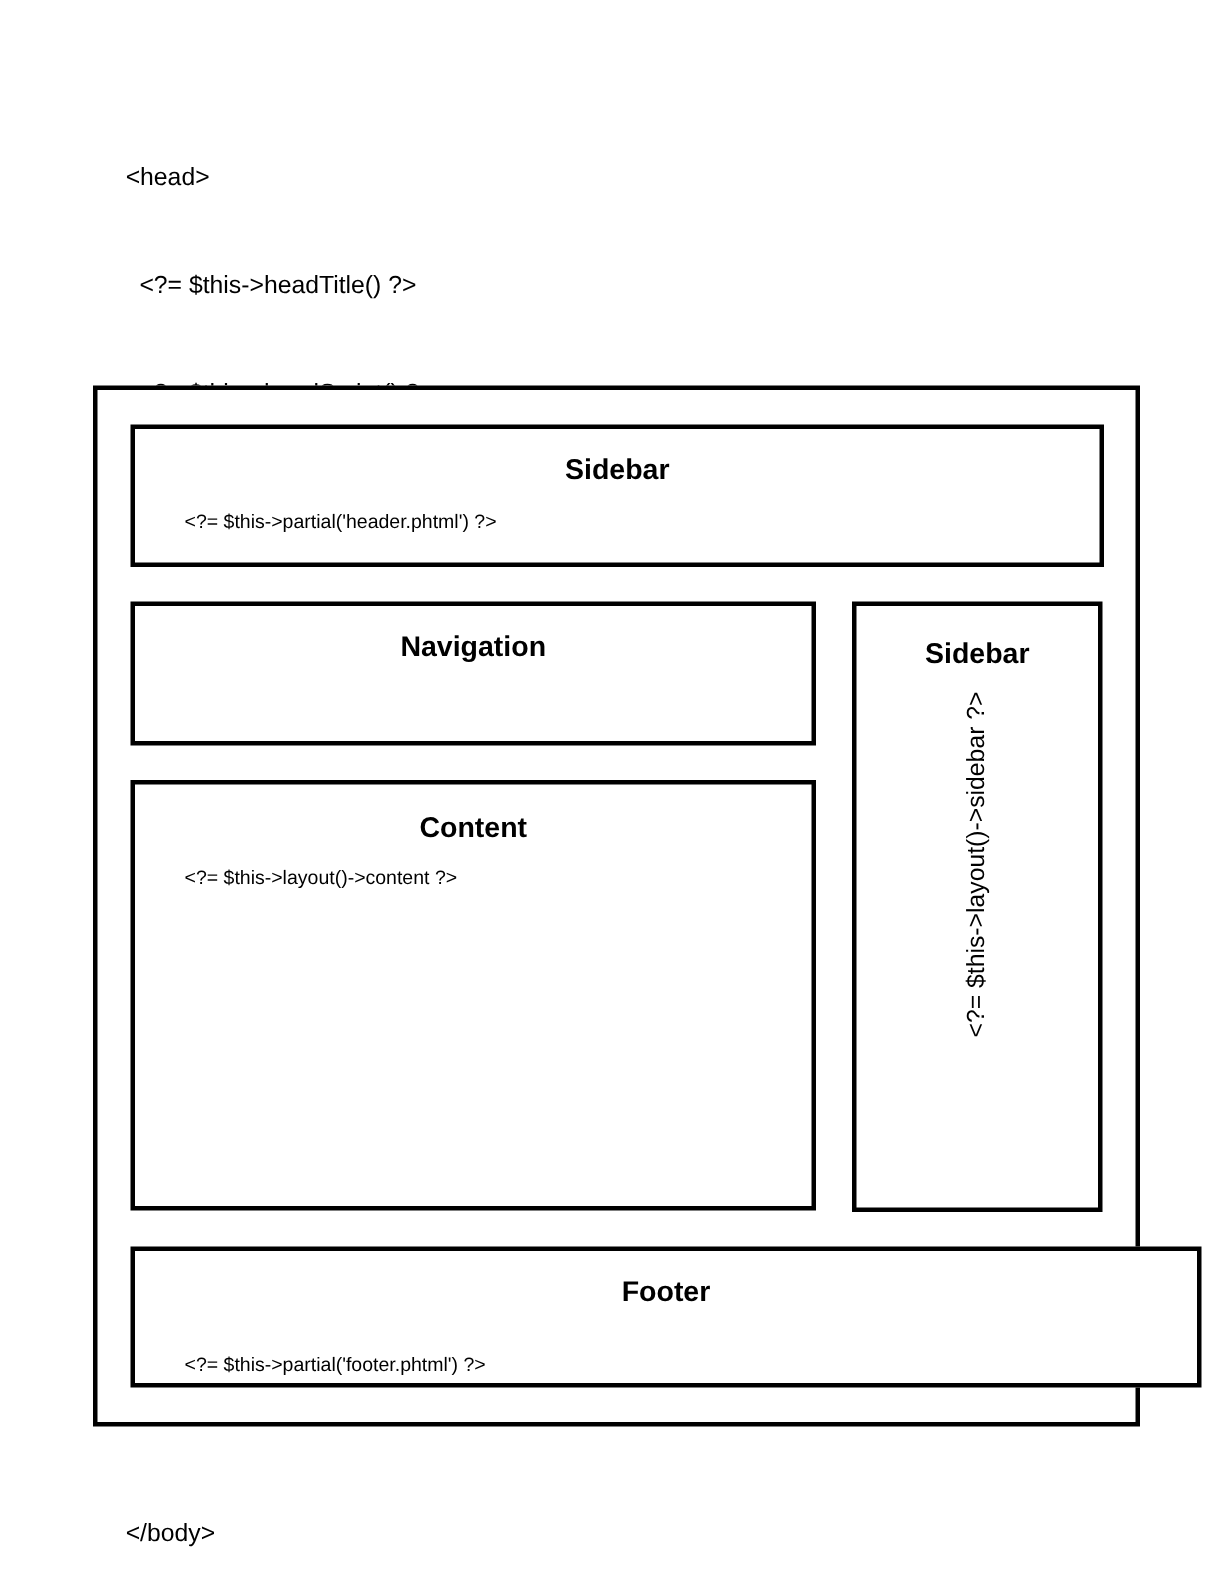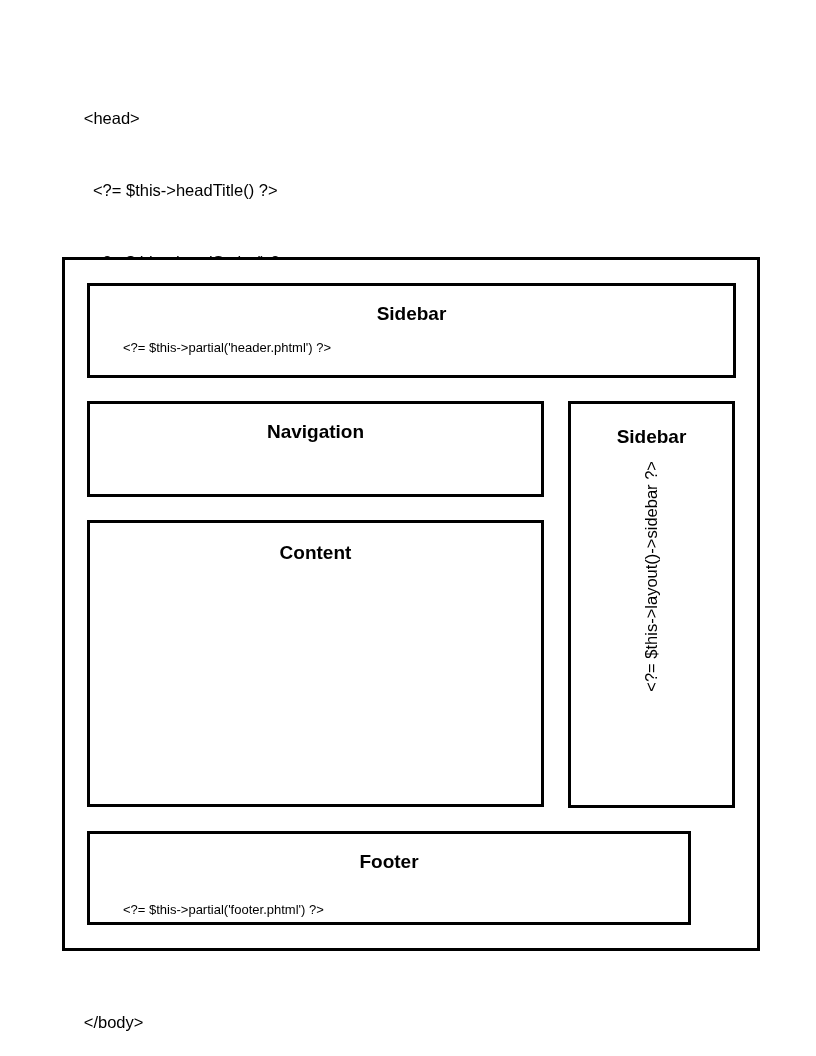--- a/index.html
+++ b/index.html
@@ -97,21 +97,21 @@
   }
   #sidebar-code .vertical-text {
     font-size: 16.5px;
     white-space: pre;
     writing-mode: vertical-rl;
     transform: rotate(180deg);
     letter-spacing: 0px;
   }
 
   
-  #box-footer { left: 87px; top: 831px; width: 604px; height: 94px; padding-left: 16px; }
+  #box-footer { left: 87px; top: 831px; width: 714px; height: 94px; padding-left: 16px; }
   #box-footer .region-title { top: 17px; }
   #box-footer .region-code  { left: 33px; top: 65px; }
 </style>
 </head>
 <body>
 
 <div id="top-code" class="code-block">
   <span class="code-line">   &lt;head&gt;</span>
   <span class="code-line">     &lt;?= $this-&gt;headTitle() ?&gt;</span>
   <span class="code-line">     &lt;?= $this-&gt;headScript() ?&gt;</span>
@@ -126,20 +126,21 @@
   <div class="region-title">Sidebar</div>
   <div class="region-code">&lt;?= $this-&gt;partial('header.phtml') ?&gt;</div>
 </div>
 
 <div id="box-nav" class="region-box">
   <div class="region-title">Navigation</div>
 </div>
 
 <div id="box-content" class="region-box">
   <div class="region-title">Content</div>
+  <div class="region-code">&lt;?= $this-&gt;layout()-&gt;content ?&gt;</div>
 </div>
 
 <div id="box-sidebar" class="region-box">
   <div class="region-title">Sidebar</div>
   <div id="sidebar-code">
     <span class="vertical-text">&lt;?= $this-&gt;layout()-&gt;sidebar ?&gt;</span>
   </div>
 </div>
 
 <div id="box-footer" class="region-box">

